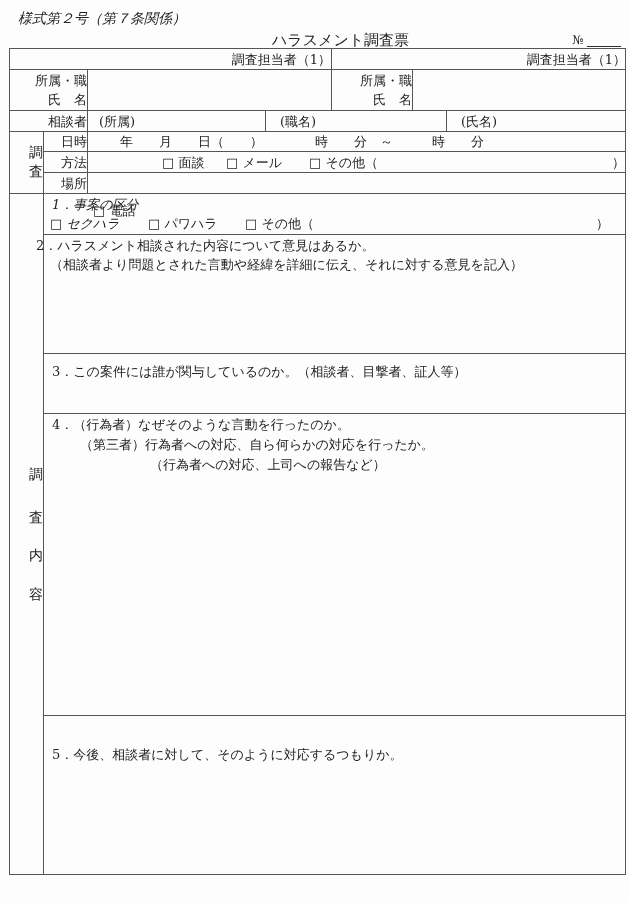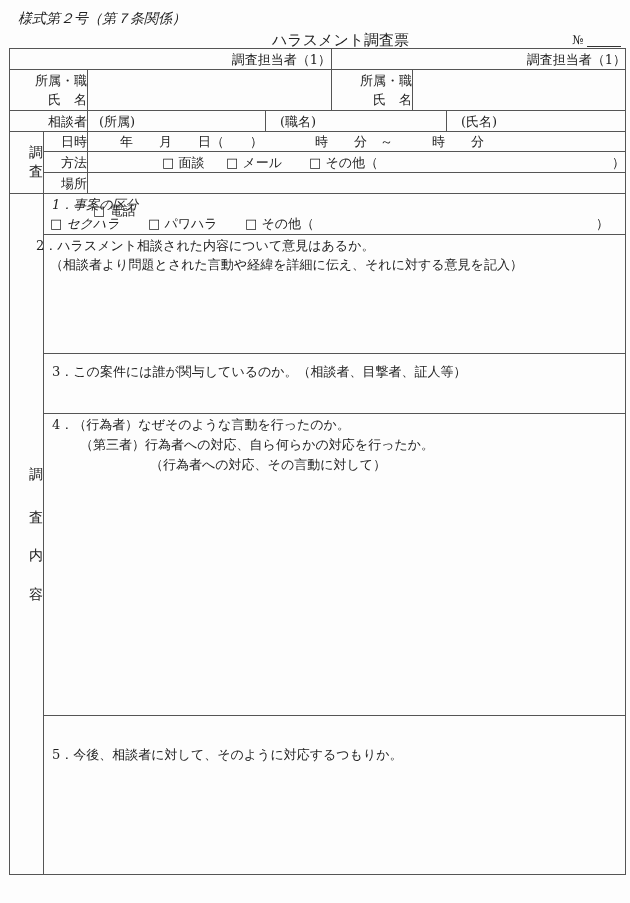--- a/index.html
+++ b/index.html
@@ -85,17 +85,17 @@
 
 <div class="txt" style="left:36px;top:239px;">2．ハラスメント相談された内容について意見はあるか。</div>
 <div class="txt" style="left:50px;top:258px;">（相談者より問題とされた言動や経緯を詳細に伝え、それに対する意見を記入）</div>
 <div class="abs" style="left:44px;top:275px;width:581px;height:77px;"></div>
 
 <div class="txt" style="left:52px;top:358px;margin-top:7px;">3．この案件には誰が関与しているのか。（相談者、目撃者、証人等）</div>
 <div class="abs" style="left:44px;top:375px;width:581px;height:37px;"></div>
 
 <div class="txt" style="left:52px;top:418px;">4．（行為者）なぜそのような言動を行ったのか。</div>
 <div class="txt" style="left:80px;top:438px;">（第三者）行為者への対応、自ら何らかの対応を行ったか。</div>
-<div class="txt" style="left:150px;top:458px;">（行為者への対応、その言動に対して）</div>
+<div class="txt" style="left:150px;top:458px;">（行為者への対応、上司への報告など）</div>
 <div class="abs" style="left:44px;top:475px;width:581px;height:239px;"></div>
 
 <div class="txt" style="left:52px;top:720px;margin-top:28px;">5．今後、相談者に対して、そのように対応するつもりか。</div>
 <div class="abs" style="left:44px;top:737px;width:581px;height:137px;"></div>
 
 </body></html>

